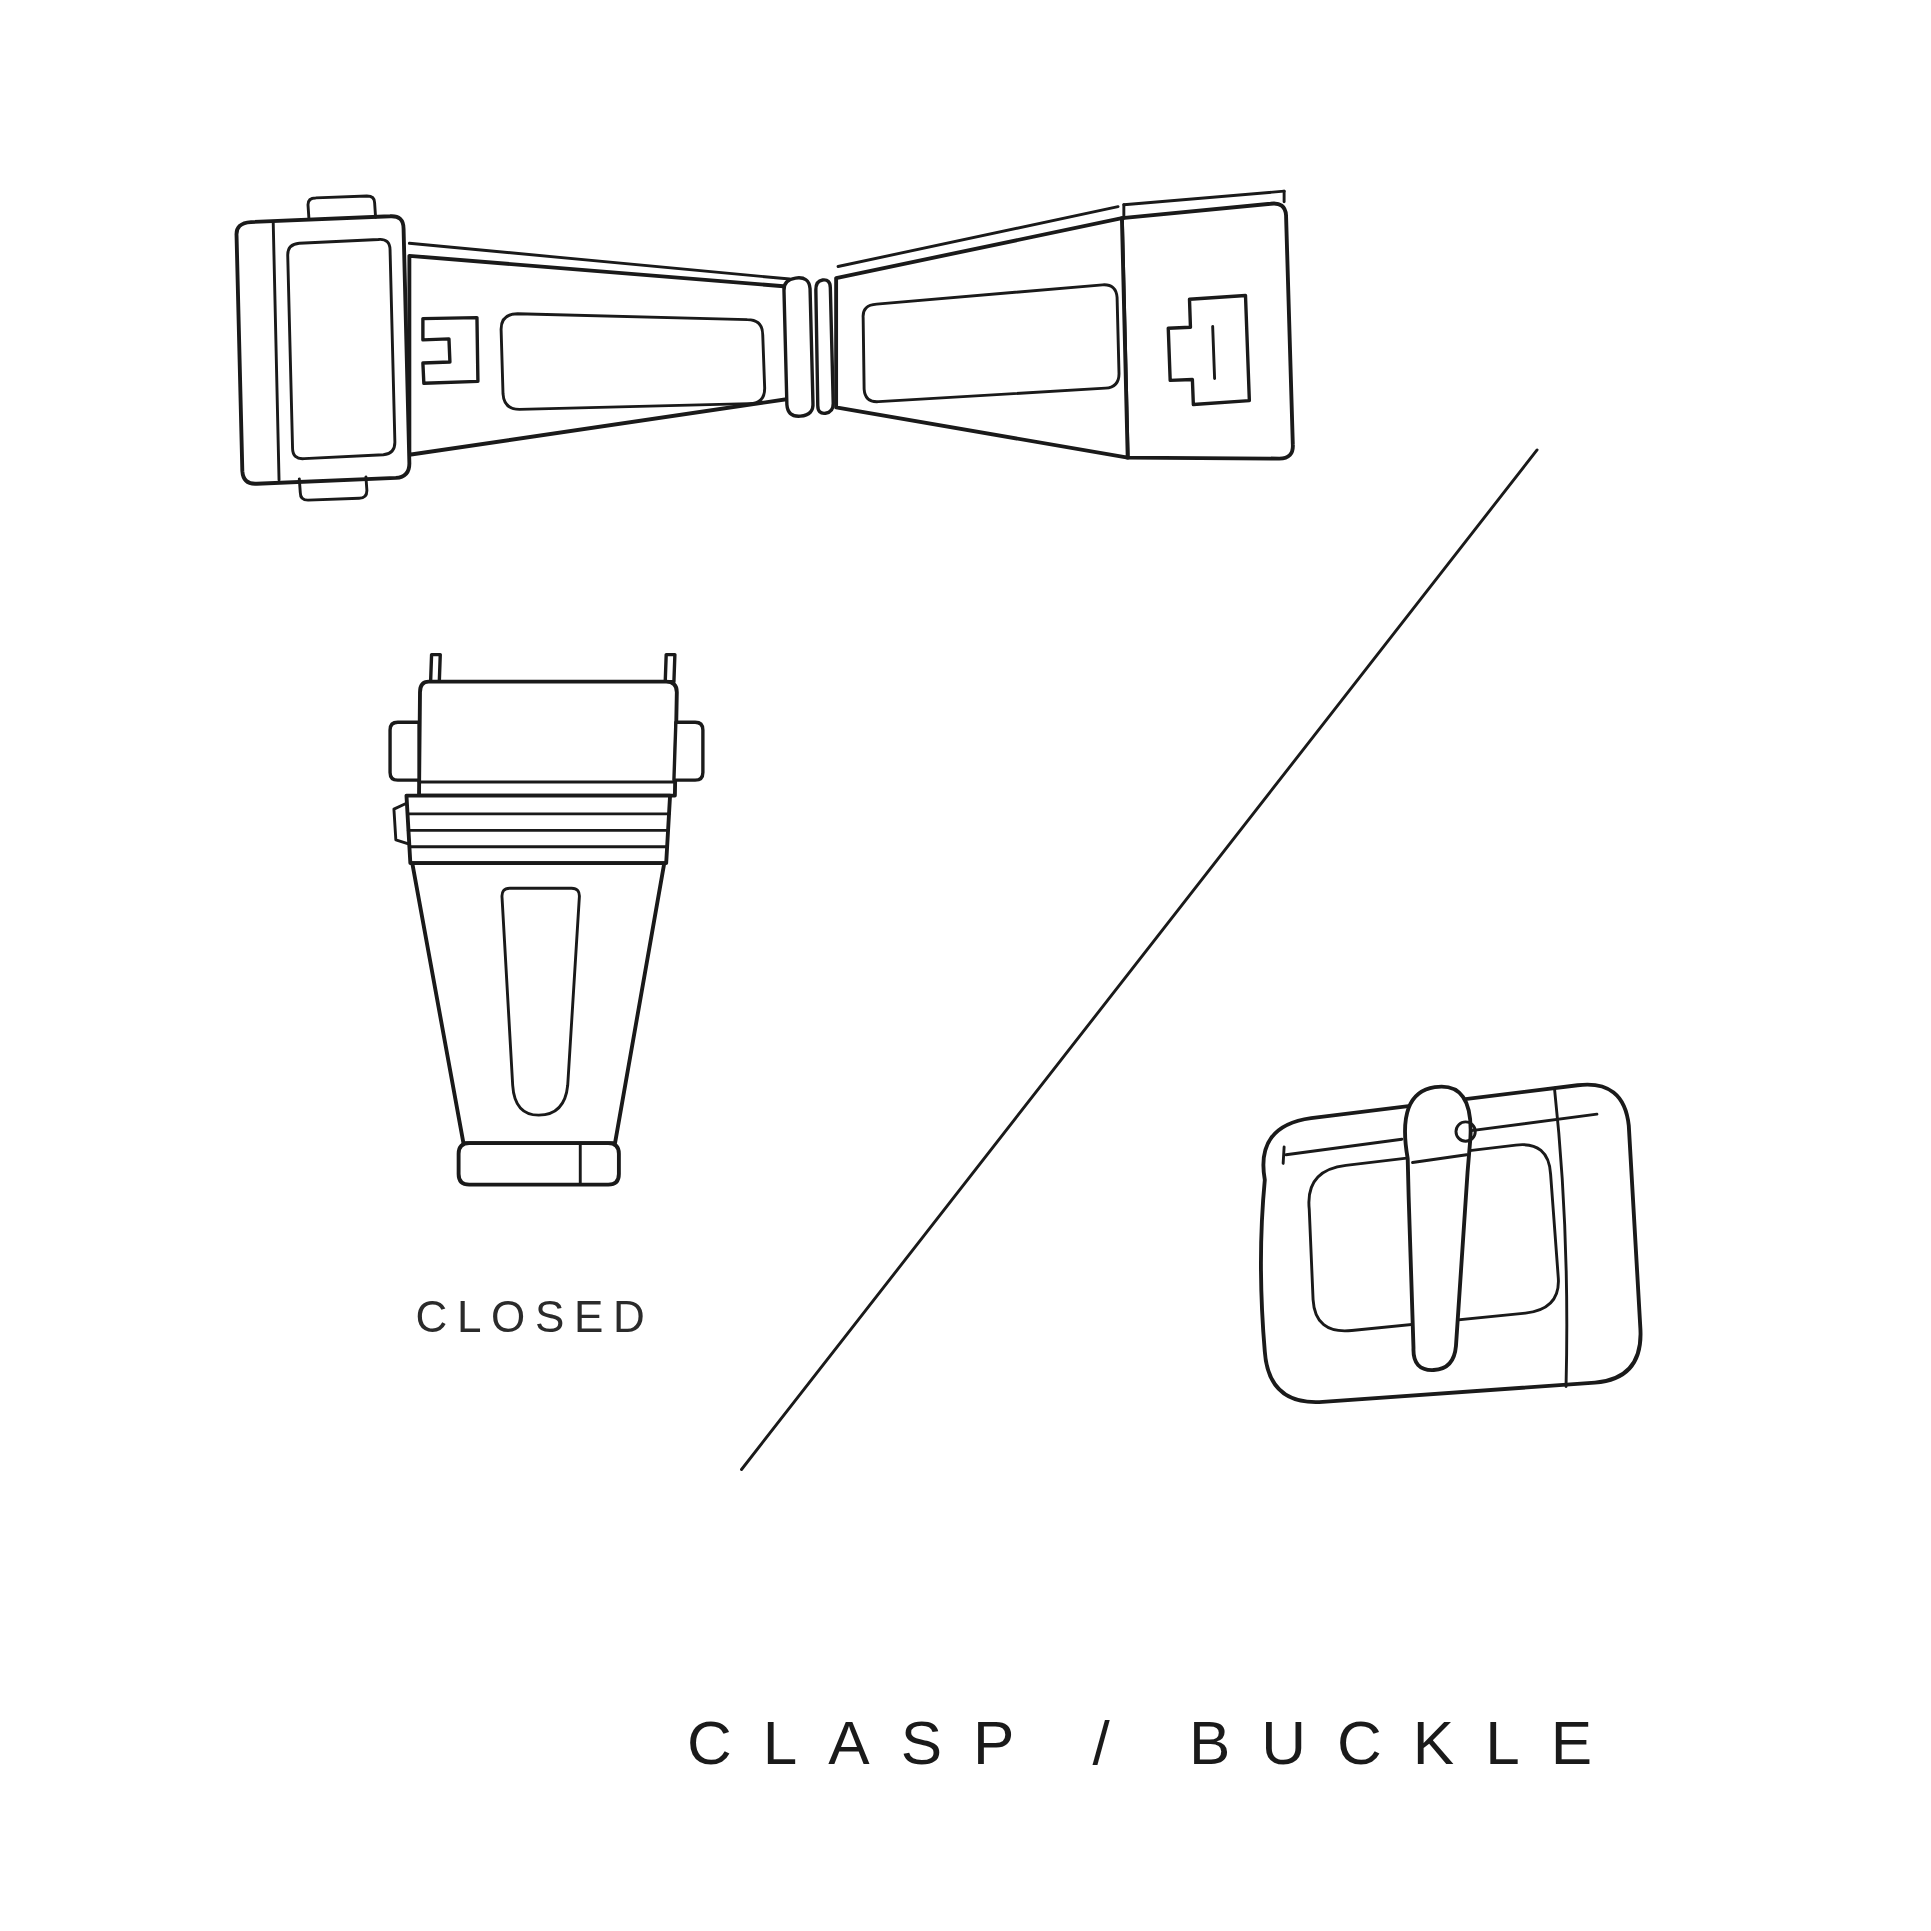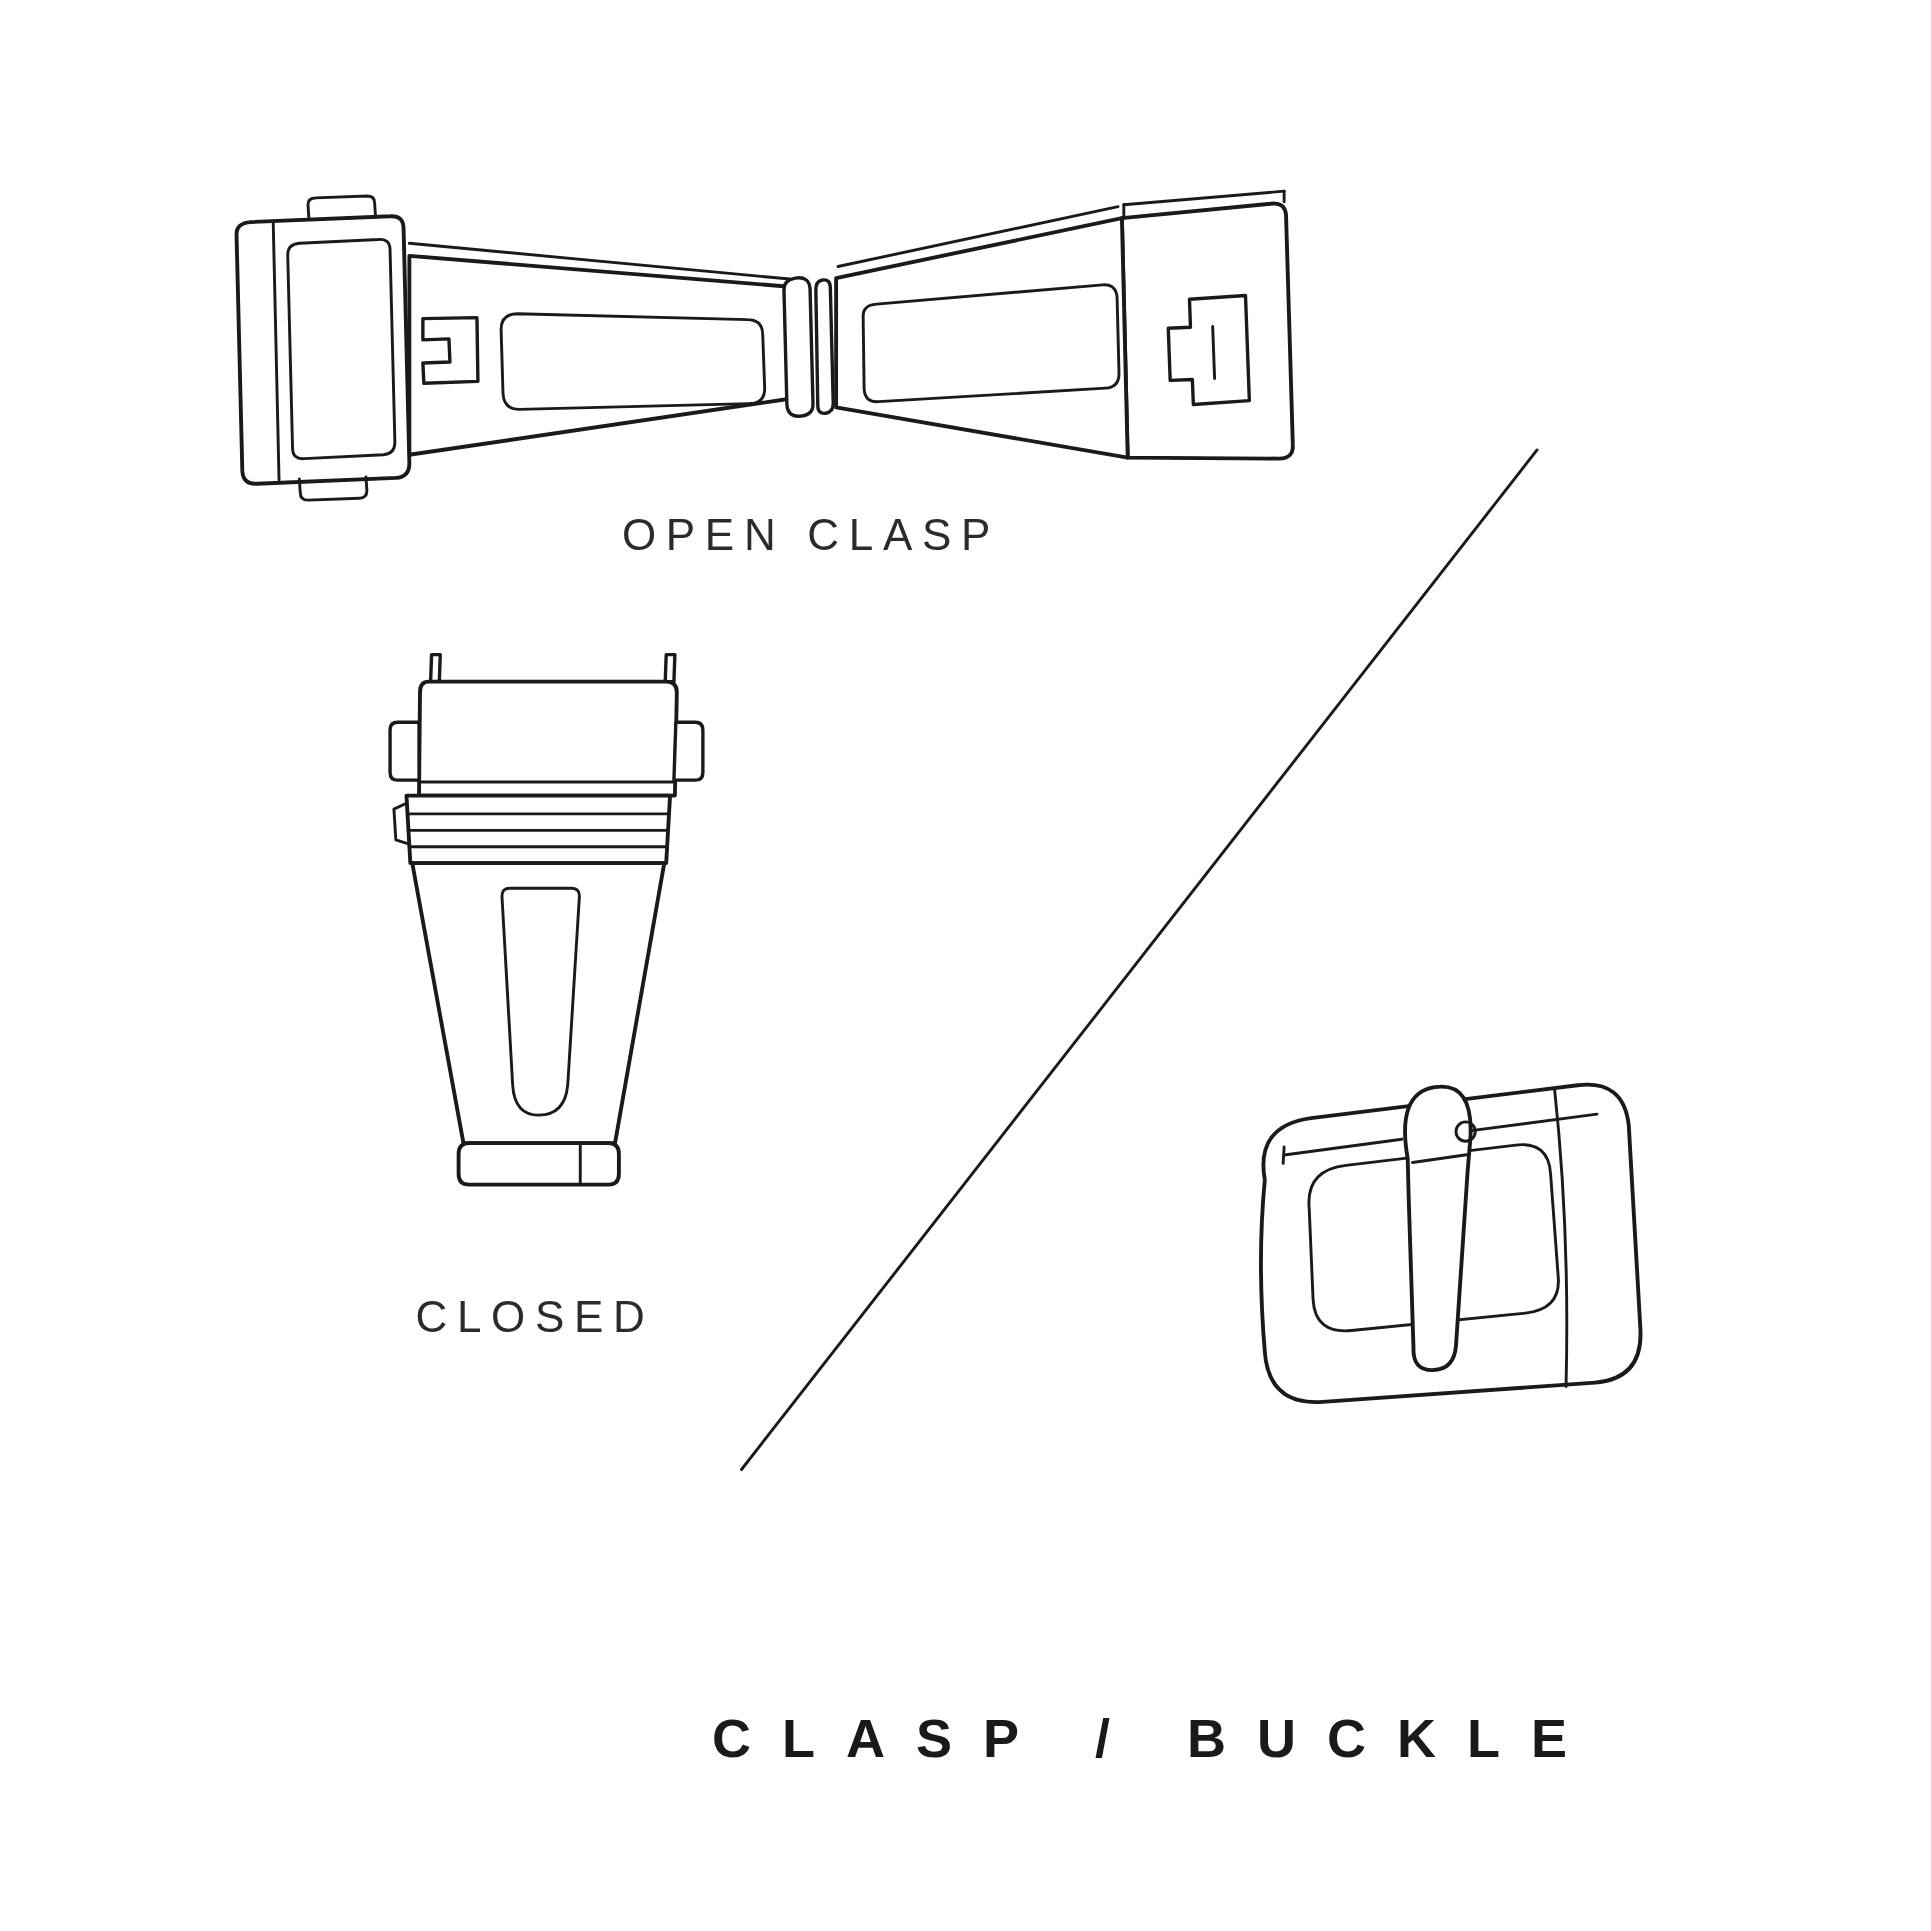--- a/index.html
+++ b/index.html
@@ -30,23 +30,23 @@
     white-space: nowrap;
   }
   #open-clasp-caption { left: 811px; top: 510px; }
   #closed-caption     { left: 535px; top: 1292px; }
   #title {
     position: absolute;
     left: 1155px;
     top: 1707px;
     transform: translateX(-50%);
     color: #1a1a1a;
-    font-size: 54px;
+    font-size: 62px;
     letter-spacing: 31px;
-    font-weight: 700;
+    font-weight: 400;
     white-space: nowrap;
   }
   .ln  { fill: none; stroke: #1a1a1a; stroke-width: 3; stroke-linecap: round; stroke-linejoin: round; }
   .sh  { fill: #ffffff; stroke: #1a1a1a; stroke-width: 4; stroke-linecap: round; stroke-linejoin: round; }
   .sh2 { fill: #ffffff; stroke: #1a1a1a; stroke-width: 3.5; stroke-linecap: round; stroke-linejoin: round; }
   .win { fill: none; stroke: #1a1a1a; stroke-width: 3; stroke-linejoin: round; }
 </style>
 </head>
 <body>
 
@@ -129,20 +129,19 @@
       <path class="ln" d="M 1330 1188 L 1329 1205"></path>
       <path class="ln" d="M 1516 1172 L 1654 1154"></path>
 
       <path class="sh" d="M 1458 1200 Q 1446 1132 1486 1126 Q 1526 1120 1523 1178 L 1520 1214 L 1508 1394 Q 1506 1418 1485 1419 Q 1463 1420 1464 1396 L 1459 1240 Z"></path>
       <path class="ln" d="M 1463 1204 L 1519 1196"></path>
 
       <circle class="win" cx="1518" cy="1172" r="10" fill="#ffffff"></circle>
     </g>
   </svg>
 
-  <div class="caption" id="open-clasp-caption">OPEN CLASP</div>
 
   <div class="caption" id="closed-caption">CLOSED</div>
 
   <div id="title">CLASP / BUCKLE</div>
 
 </div>
 
 
 </body></html>

